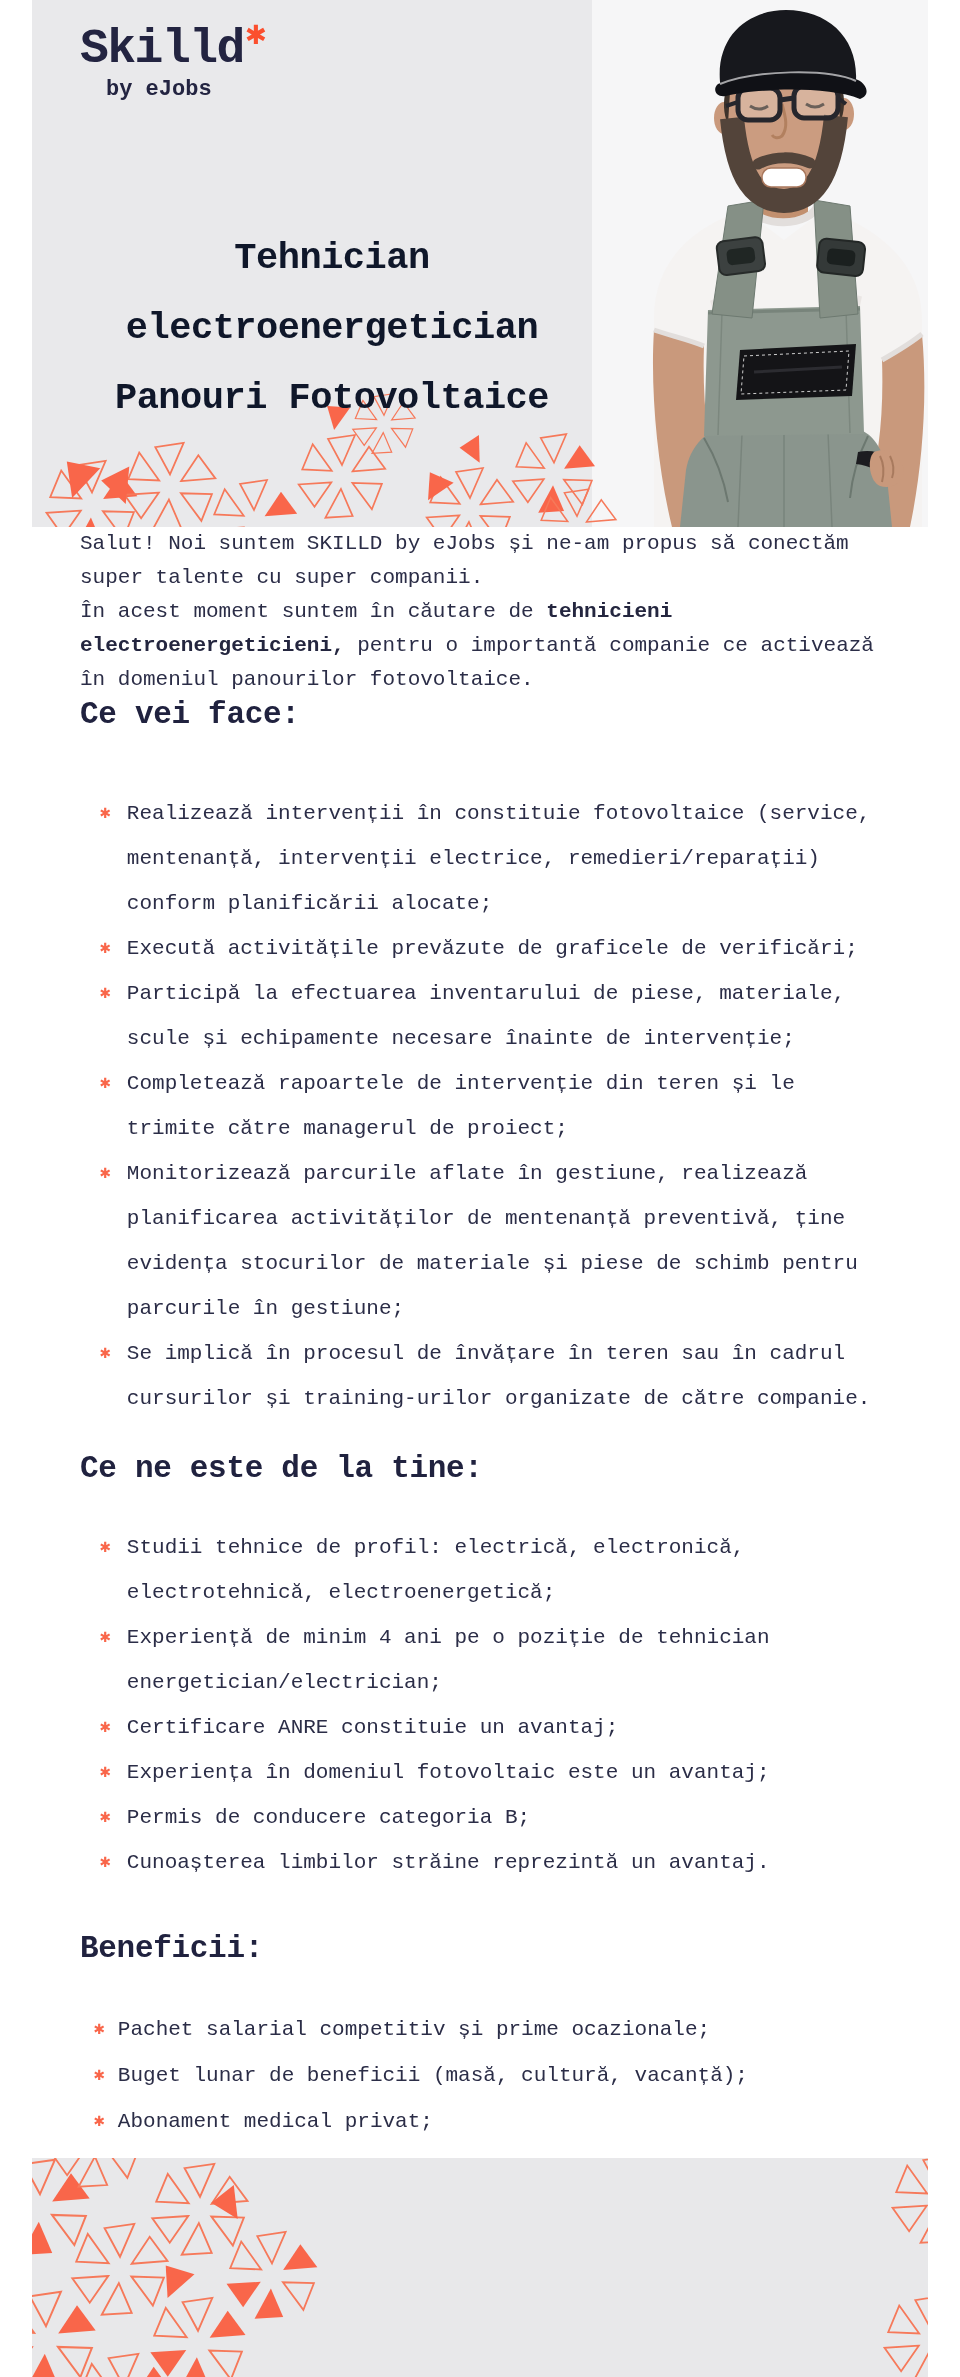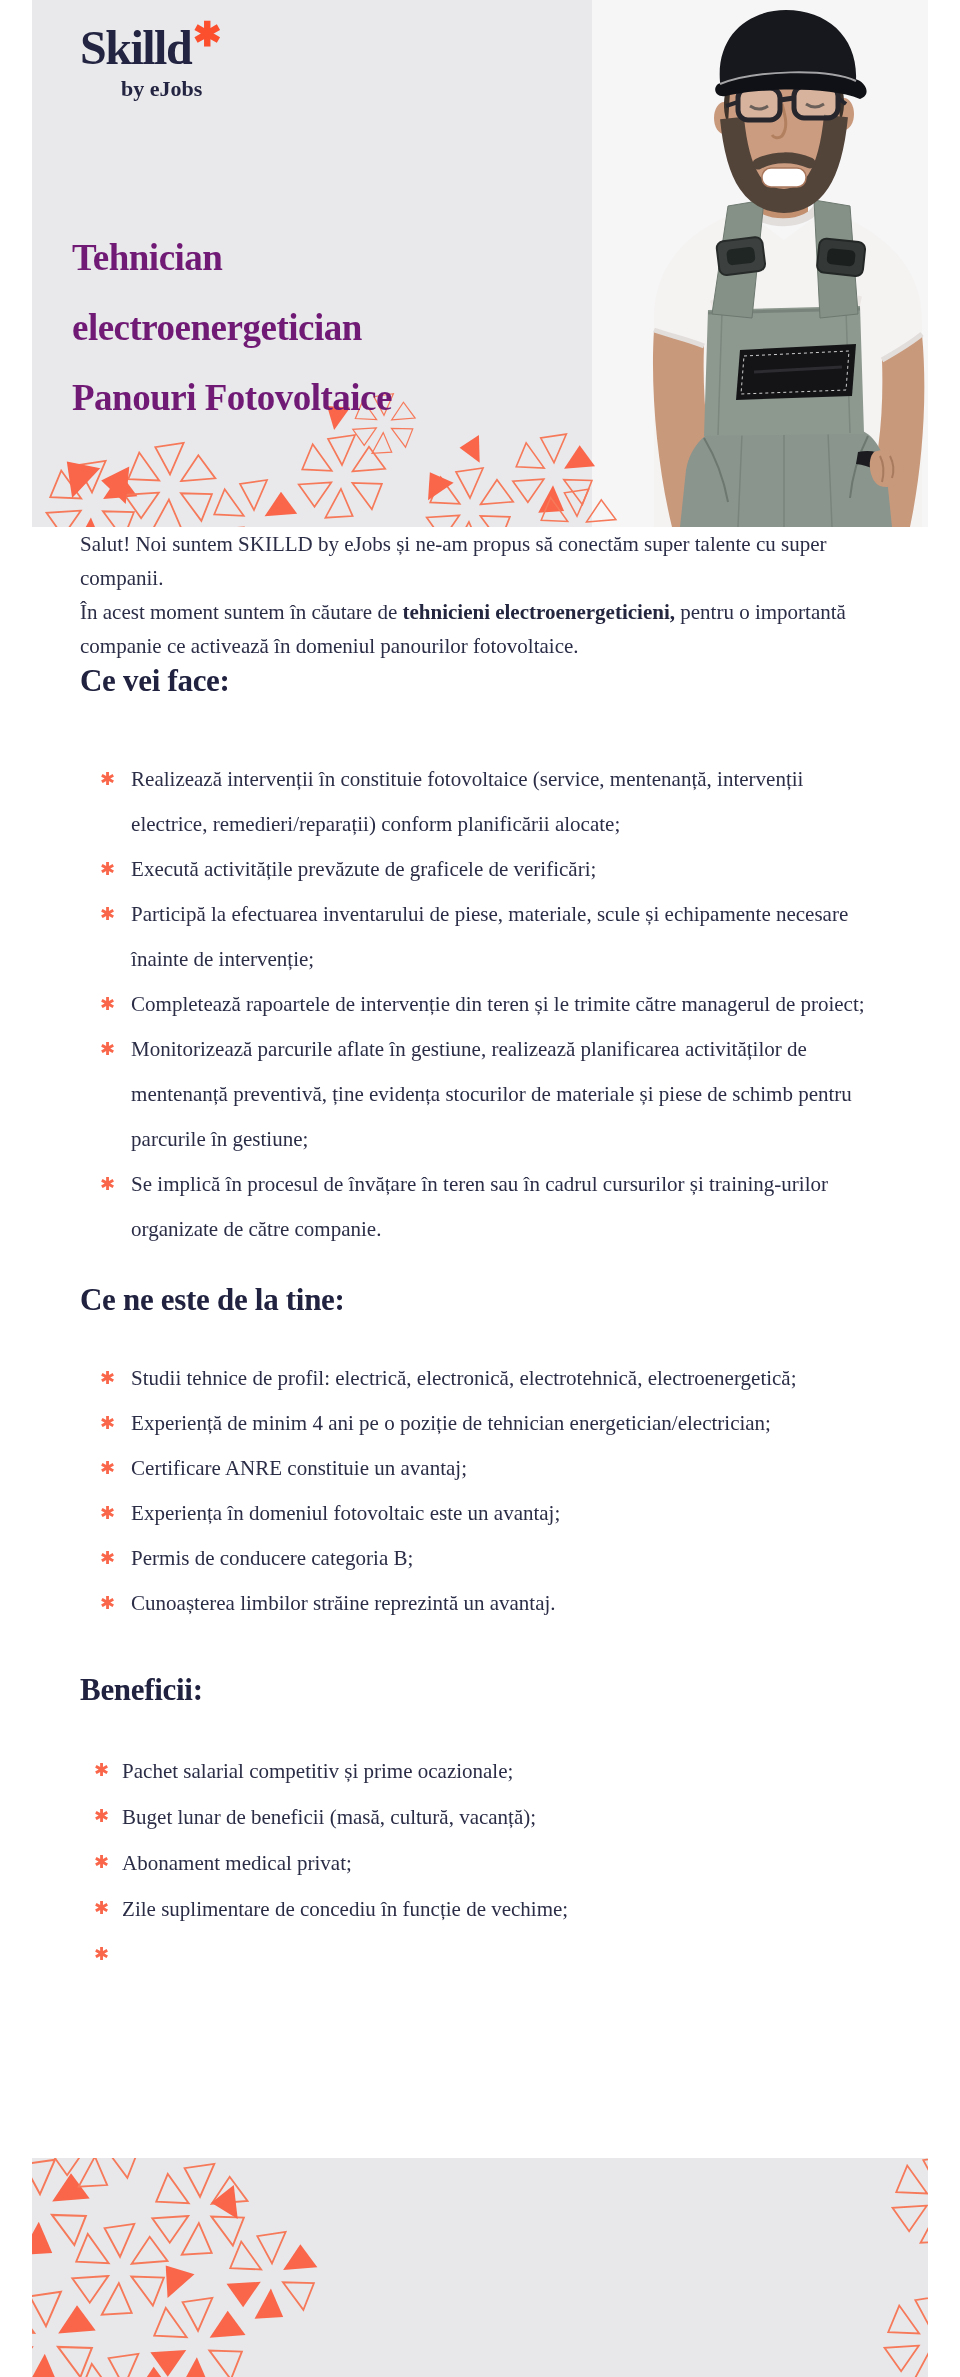--- a/index.html
+++ b/index.html
@@ -1,33 +1,33 @@
 <!DOCTYPE html>
 <html><head>
 <meta charset="utf-8">
 <style>
   html,body{margin:0;padding:0;background:#ffffff;}
   .page{
     position:relative;width:896px;height:2377px;margin:0 auto;
     background:#ffffff;overflow:hidden;
-    font-family:Liberation Serif, serif;
+    font-family:Liberation Mono, monospace;
     color:#2b2d47;
   }
   
   .hero{position:relative;width:960px;height:527px;background:#e9e9eb;}
   .hero-photo{position:absolute;top:0;right:0;width:400px;height:527px;background:#f6f6f7;}
   .hero-photo svg{display:block;}
   .hero-triangles{position:absolute;left:0;top:0;width:960px;height:527px;pointer-events:none;}
   .logo{position:absolute;left:48px;top:18px;line-height:1;}
   .logo-main{font-size:48px;font-weight:800;letter-spacing:-1.5px;color:#232441;}
   .logo-star{color:#fb4f2e;font-size:34px;font-weight:700;vertical-align:18px;margin-left:2px;}
-  .logo-sub{margin:6px 0 0 41px;font-size:22px;font-weight:700;color:#232441;letter-spacing:0;}
+  .logo-sub{margin:6px 0 0 26px;font-size:22px;font-weight:700;color:#232441;letter-spacing:0;}
   .job-title{
     position:absolute;left:40px;top:198px;width:520px;
-    text-align:left;font-size:37px;font-weight:700;color:#701a75;
+    text-align:center;font-size:37px;font-weight:700;color:#0f172a;
     line-height:70px;letter-spacing:-0.5px;
   }
   
   .t-o{fill:none;stroke:#f6795a;stroke-width:1.7px;}
   .t-f{fill:#f9664a;stroke:none;}
   
   .content{position:relative;padding:0 48px;}
   .intro{font-size:21px;line-height:34px;max-width:884px;color:#2b2d47;}
   .intro p{margin:0;}
   .intro strong{font-weight:700;color:#24263f;}

